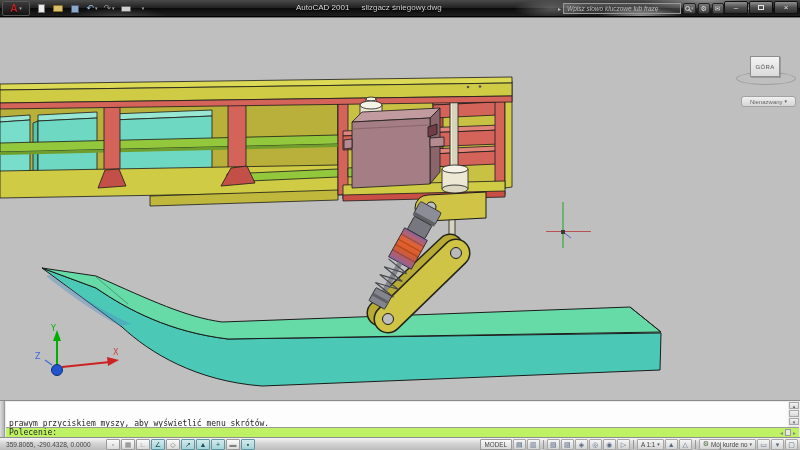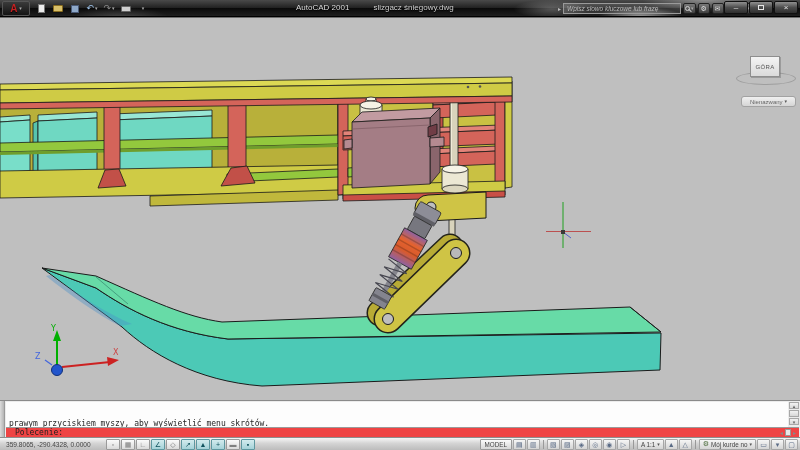--- a/index.html
+++ b/index.html
@@ -23,21 +23,21 @@
   .mini2{font-size:5px;color:#555;line-height:1;}
   .qat{position:absolute;left:34px;top:2px;height:13px;display:flex;align-items:center;gap:3px;}
   .qi{width:14px;height:12px;display:flex;align-items:center;justify-content:center;gap:1px;}
   .ic-page{width:7px;height:9px;background:#ececec;border:1px solid #777;display:inline-block;}
   .ic-folder{width:10px;height:7px;background:#d8c06a;border:1px solid #8a6d1f;border-radius:1px;display:inline-block;}
   .ic-floppy{width:8px;height:8px;background:#8ea8c8;border:1px solid #4a5a77;display:inline-block;}
   .ic-printer{width:10px;height:6px;background:#cfcfcf;border:1px solid #666;border-radius:1px;display:inline-block;}
   .arr{font-size:9px;line-height:1;color:#9ec3ea;}
   .arr.redo{color:#8a8a8a;}
   .title{position:absolute;left:296px;top:3px;font-size:8px;color:#ddd;white-space:nowrap;text-shadow:0 1px 1px #000;}
-  .title .doc{margin-left:24px;color:#cfcfcf;}
+  .title .doc{margin-left:12px;color:#cfcfcf;}
   .infocenter{position:absolute;left:558px;top:2px;height:13px;display:flex;align-items:center;gap:2px;}
   .ic-collapse{font-size:6px;color:#bbb;}
   .ic-search{width:118px;height:11px;background:rgba(255,255,255,.14);border:1px solid #9a9a9a;
     color:#ccc;font-size:6.5px;font-style:italic;padding:0 3px;font-family:"Liberation Sans",sans-serif;}
   .ic-search::placeholder{color:#b9b9b9;}
   .icb{min-width:12px;height:11px;padding:0 1px;background:linear-gradient(#787878,#404040);
     border:1px solid #222;border-radius:2px;color:#ddd;font-size:7px;display:flex;align-items:center;justify-content:center;gap:1px;}
   .mag{width:5px;height:5px;border:1px solid #ccc;border-radius:50%;position:relative;display:inline-block;}
   .mag::after{content:'';position:absolute;width:4px;height:1px;background:#ccc;right:-3px;bottom:-1px;transform:rotate(45deg);}
   .winctl{position:absolute;right:2px;top:1px;display:flex;gap:1px;}
@@ -59,22 +59,22 @@
     font-size:6px;color:#666;}
 
   
   .cmd{position:absolute;top:400px;left:0;width:800px;height:37px;background:#ececec;border-top:1px solid #8a8a8a;}
   .cmd-grip{position:absolute;left:0;top:0;width:5px;height:37px;background:linear-gradient(90deg,#dcdcdc,#b4b4b4);border-right:1px solid #9a9a9a;}
   .cmd-hist{position:absolute;left:6px;top:1px;right:12px;height:25px;background:#fdfdfd;
     font-family:"DejaVu Sans Mono",monospace;font-size:8px;line-height:8.4px;color:#1f1f1f;padding:1px 0 0 3px;white-space:pre;overflow:hidden;}
   .cmd-scroll{position:absolute;right:1px;top:1px;width:10px;height:25px;display:flex;flex-direction:column;gap:1px;}
   .sc-el{width:10px;height:7px;background:linear-gradient(#f2f2f2,#d8d8d8);border:1px solid #a8a8a8;
     font-size:5px;line-height:6px;text-align:center;color:#666;}
-  .cmd-input{position:absolute;left:6px;right:1px;top:26px;height:11px;background:#ef4444;border-top:1px solid #9a9a9a;
-    font-family:"DejaVu Sans Mono",monospace;font-size:8px;line-height:10px;color:#1f1f1f;padding-left:9px;}
+  .cmd-input{position:absolute;left:6px;right:1px;top:26px;height:11px;background:#bef264;border-top:1px solid #9a9a9a;
+    font-family:"DejaVu Sans Mono",monospace;font-size:8px;line-height:10px;color:#1f1f1f;padding-left:3px;}
   .cmd-split{position:absolute;right:4px;top:28px;display:flex;gap:2px;align-items:center;font-size:6px;color:#888;}
   .split-box{width:6px;height:7px;border:1px solid #999;background:#e8e8e8;}
 
   
   .status{position:absolute;top:437px;left:0;width:800px;height:13px;
     background:linear-gradient(#f6f6f6,#d4d4d4 45%,#bcbcbc);border-top:1px solid #8e8e8e;
     display:flex;align-items:center;font-size:7px;color:#333;}
   .coords{width:106px;padding-left:6px;font-size:6.6px;color:#444;white-space:nowrap;}
   .tg{width:14px;height:11px;margin-right:1px;display:flex;align-items:center;justify-content:center;
     border:1px solid #9a9a9a;border-radius:1px;background:linear-gradient(#fbfbfb,#dadada);color:#808080;font-size:7px;line-height:1;}

